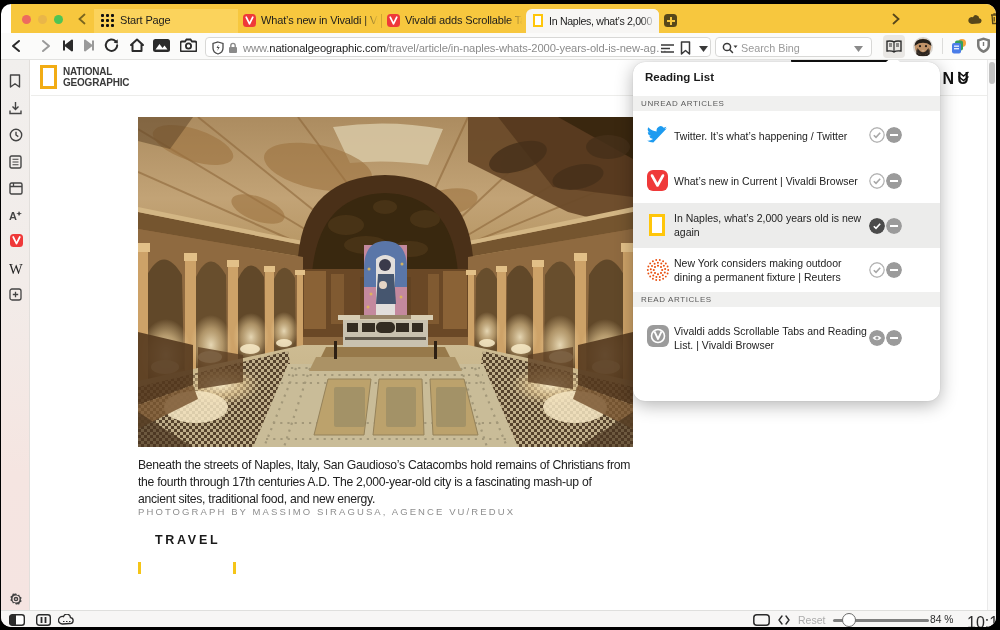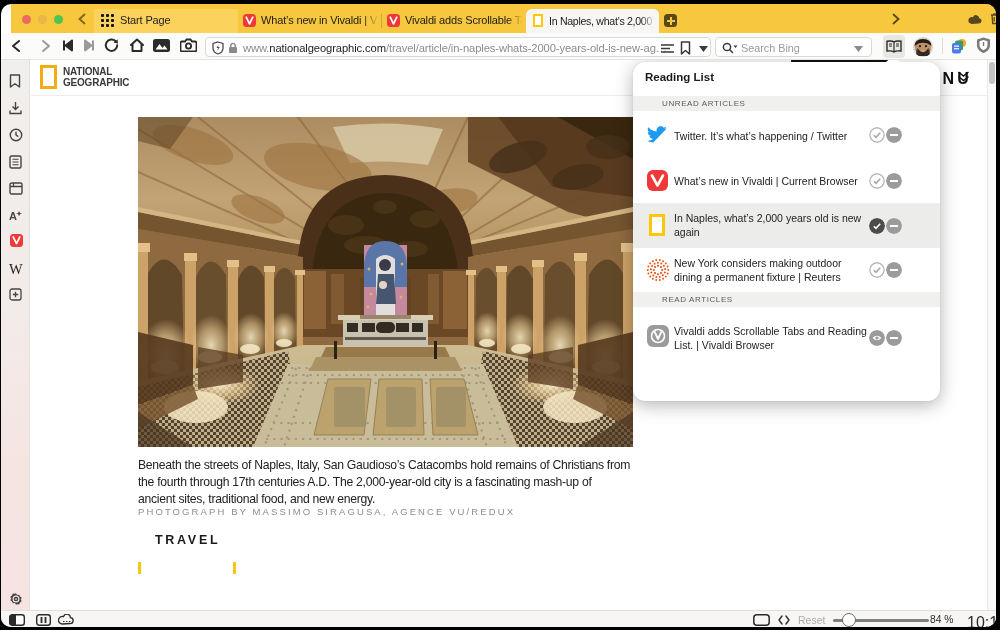--- a/index.html
+++ b/index.html
@@ -23,21 +23,21 @@
 
   
   #statusbar { position:absolute; left:0; top:606px; width:100%; height:17px; background:#F7F6F5; border-top:1px solid #DFDFDD; }
 
   
   #content { position:absolute; left:30px; top:56px; width:965px; height:550px; background:#fff; overflow:hidden; }
 
   
   #panel { position:absolute; left:602px; top:2px; width:307px; height:339px; background:#fff; border-radius:12px;
     box-shadow:0 4px 18px rgba(0,0,0,0.3), 0 0 1px rgba(0,0,0,0.2); font-size:10.5px; color:#222; }
-  .strip { position:absolute; left:0; width:100%; height:15px; background:#F0F0EF; color:#5a5a5a; font-size:8px; letter-spacing:0.6px; line-height:15px; padding-left:29px; }
+  .strip { position:absolute; left:0; width:100%; height:15px; background:#F0F0EF; color:#5a5a5a; font-size:8px; letter-spacing:0.6px; line-height:15px; padding-left:8px; }
   .row { position:absolute; left:0; width:100%; }
   .rowtext { position:absolute; left:41px; font-size:10.5px; line-height:14px; color:#222; }
   .cbtn { position:absolute; width:16px; height:16px; border-radius:50%; }
 
   .txt { white-space:nowrap; }
 </style>
 </head>
 <body>
 <div id="win">
 
@@ -518,21 +518,21 @@
             <rect x="4" y="7" width="8" height="2" fill="#fff"></rect>
           </svg>
       </div>
 
       <div class="row" style="top:97px;height:44px;">
         <div class="abs" style="left:14px;top:11px;width:21px;height:21px;background:#EF3939;border-radius:6px;">
           <svg width="21" height="21" viewBox="0 0 21 21">
               <path d="M5 5.5 L10.5 15.5 L16 5.5" stroke="#fff" stroke-width="2.6" fill="none" stroke-linecap="round" stroke-linejoin="round"></path>
             </svg>
         </div>
-        <div class="rowtext" style="top:15px;">What’s new in Vivaldi | Current Browser</div>
+        <div class="rowtext" style="top:15px;">What’s new in Current | Vivaldi Browser</div>
         <svg class="cbtn" style="left:236px;top:14px" viewBox="0 0 16 16">
             <circle cx="8" cy="8" r="7.2" fill="#fff" stroke="#B5B5B5" stroke-width="1.4"></circle>
             <path d="M4.8 8.2 L7 10.4 L11.2 5.8" stroke="#A8A8A8" stroke-width="1.6" fill="none"></path>
           </svg>
         <svg class="cbtn" style="left:253px;top:14px" viewBox="0 0 16 16">
             <circle cx="8" cy="8" r="8" fill="#9B9B9B"></circle>
             <rect x="4" y="7" width="8" height="2" fill="#fff"></rect>
           </svg>
       </div>
 

